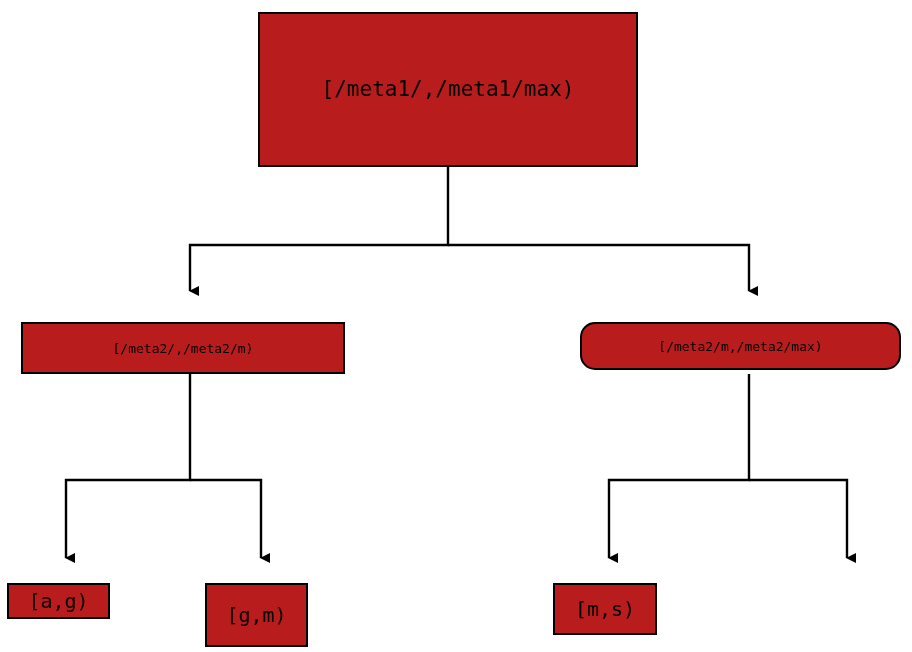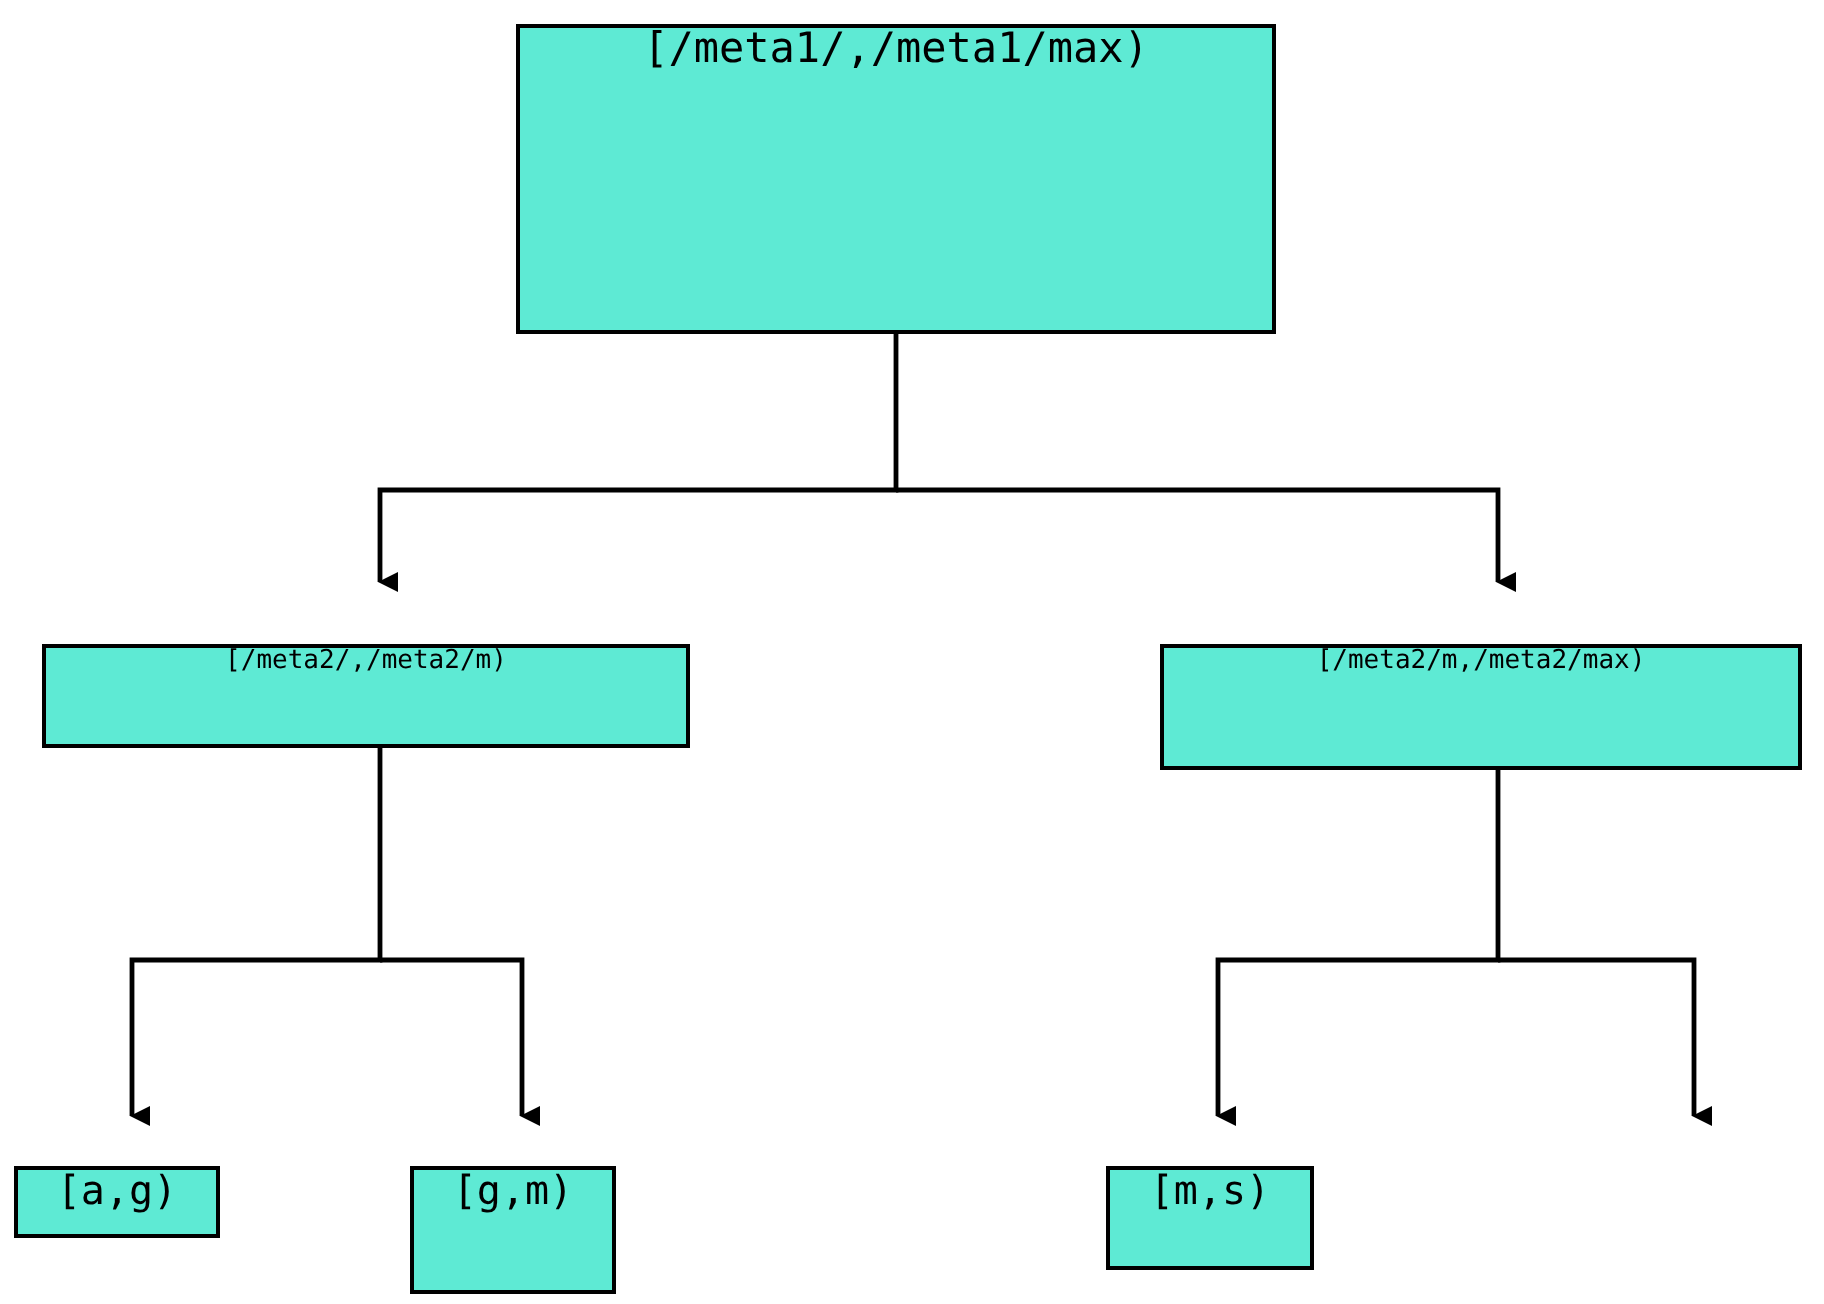--- a/index.html
+++ b/index.html
@@ -20,23 +20,24 @@
     position: absolute;
     left: 0;
     top: 0;
     width: 912px;
     height: 652px;
     pointer-events: none;
   }
   .node {
     position: absolute;
     box-sizing: border-box;
-    background: #5eead4;
+    background: #b91c1c;
     border: 2px solid #000000;
     display: flex;
+    align-items: center;
     justify-content: center;
     color: #000000;
     white-space: pre;
     letter-spacing: 0px;
   }
   .node-label {
     display: block;
     line-height: 1;
   }
   
@@ -51,21 +52,22 @@
   #node-mid-left {
     left: 21px;
     top: 322px;
     width: 324px;
     height: 52px;
   }
   #node-mid-right {
     left: 580px;
     top: 322px;
     width: 321px;
-    height: 63px;
+    height: 48px;
+    border-radius: 15px;
   }
   #node-mid-left .node-label,
   #node-mid-right .node-label { font-size: 13px; }
   
   #node-leaf-ag {
     left: 7px;
     top: 583px;
     width: 103px;
     height: 36px;
   }

